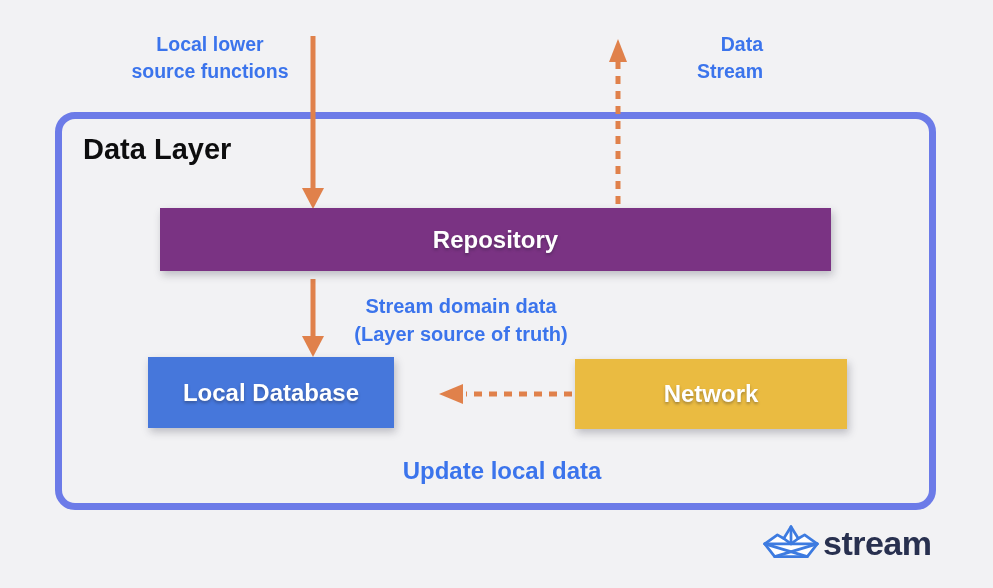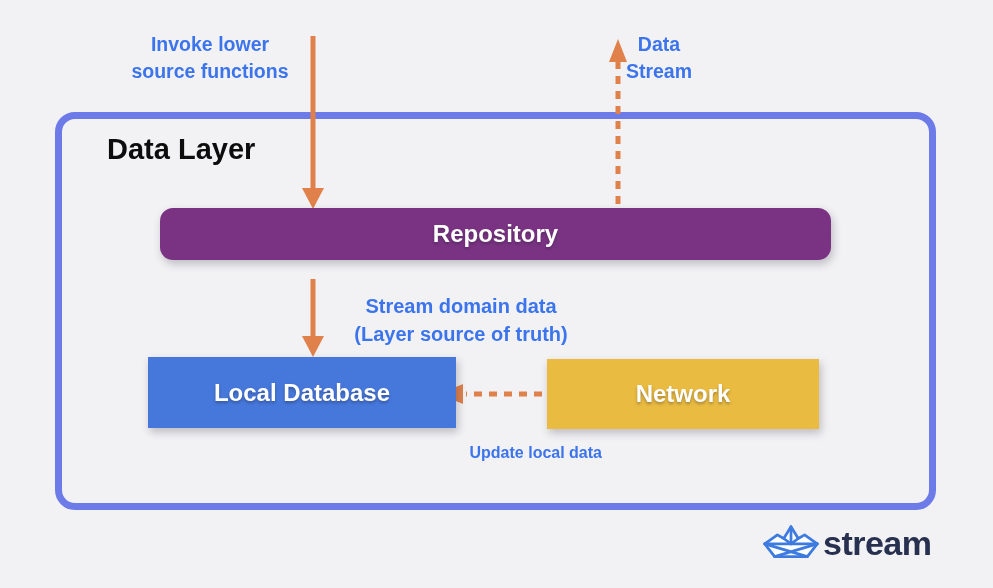--- a/index.html
+++ b/index.html
@@ -34,64 +34,62 @@
     border-radius: 20px;
     background: transparent;
   }
   .layer-title {
     position: absolute;
     left: 83px; top: 132px;
     font-size: 29px;
     font-weight: bold;
     color: #0d0d0e;
     line-height: 34px;
-    margin-left: 24px;
   }
 
   
   .node {
     position: absolute;
     display: flex;
     align-items: center;
     justify-content: center;
     color: #ffffff;
     font-weight: bold;
     font-size: 24px;
     text-shadow: 0 2px 3px rgba(30,30,40,0.35);
     box-shadow: 2px 4px 8px rgba(50,50,70,0.28);
   }
   .node-repository {
     left: 160px; top: 208px;
-    width: 671px; height: 52px;
+    width: 671px; height: 63px;
     background: var(--repository-purple);
-    border-radius: 13px;
   }
   .node-local-database {
     left: 148px; top: 357px;
-    width: 308px; height: 71px;
+    width: 246px; height: 71px;
     background: var(--database-blue);
   }
   .node-network {
-    left: 547px; top: 359px;
+    left: 575px; top: 359px;
     width: 272px; height: 70px;
     background: var(--network-yellow);
   }
 
   
   .anno {
     position: absolute;
     color: var(--label-blue);
     font-weight: bold;
     text-align: center;
   }
   .anno span { display: block; }
   .anno-invoke   { left: 108px; top: 31px;  width: 204px; font-size: 19.5px; line-height: 27px; }
-  .anno-stream   { left: 584px; top: 31px;  width: 150px; font-size: 19.5px; line-height: 27px; }
+  .anno-stream   { left: 613px; top: 31px;  width: 150px; font-size: 19.5px; line-height: 27px; text-align: right; }
   .anno-request  { left: 311px; top: 292px; width: 300px; font-size: 20px;   line-height: 28px; }
-  .anno-update   { left: 402px; top: 439px; width: 200px; font-size: 16px;   line-height: 28px; text-align: right; }
+  .anno-update   { left: 402px; top: 457px; width: 200px; font-size: 24px;   line-height: 28px; }
 
   
   .arrow-layer {
     position: absolute;
     left: 0; top: 0;
     width: 993px; height: 588px;
     pointer-events: none;
   }
   .arrow-line   { stroke: var(--accent-orange); stroke-width: 5; fill: none; }
   .arrow-dashed { stroke-dasharray: 8 7; }
@@ -147,21 +145,21 @@
     <span>Repository</span>
   </div>
   <div class="node node-local-database">
     <span>Local Database</span>
   </div>
   <div class="node node-network">
     <span>Network</span>
   </div>
 
   <div class="anno anno-invoke">
-    <span>Invoke lower</span>
+    <span>Local lower</span>
     <span>source functions</span>
   </div>
   <div class="anno anno-stream">
     <span>Data</span>
     <span>Stream</span>
   </div>
   <div class="anno anno-request">
     <span>Stream domain data</span>
     <span>(Layer source of truth)</span>
   </div>

